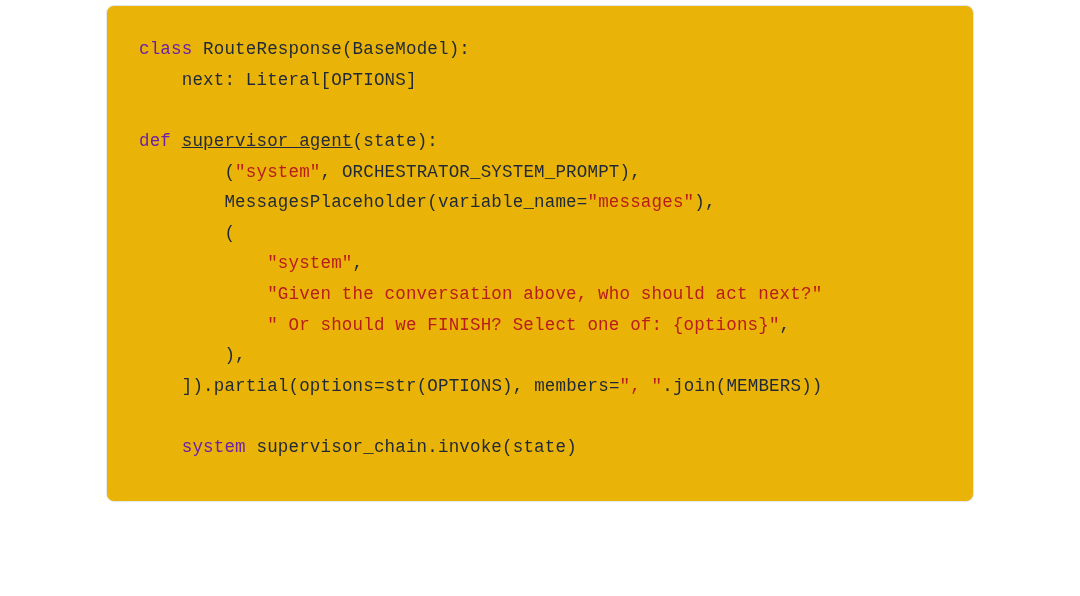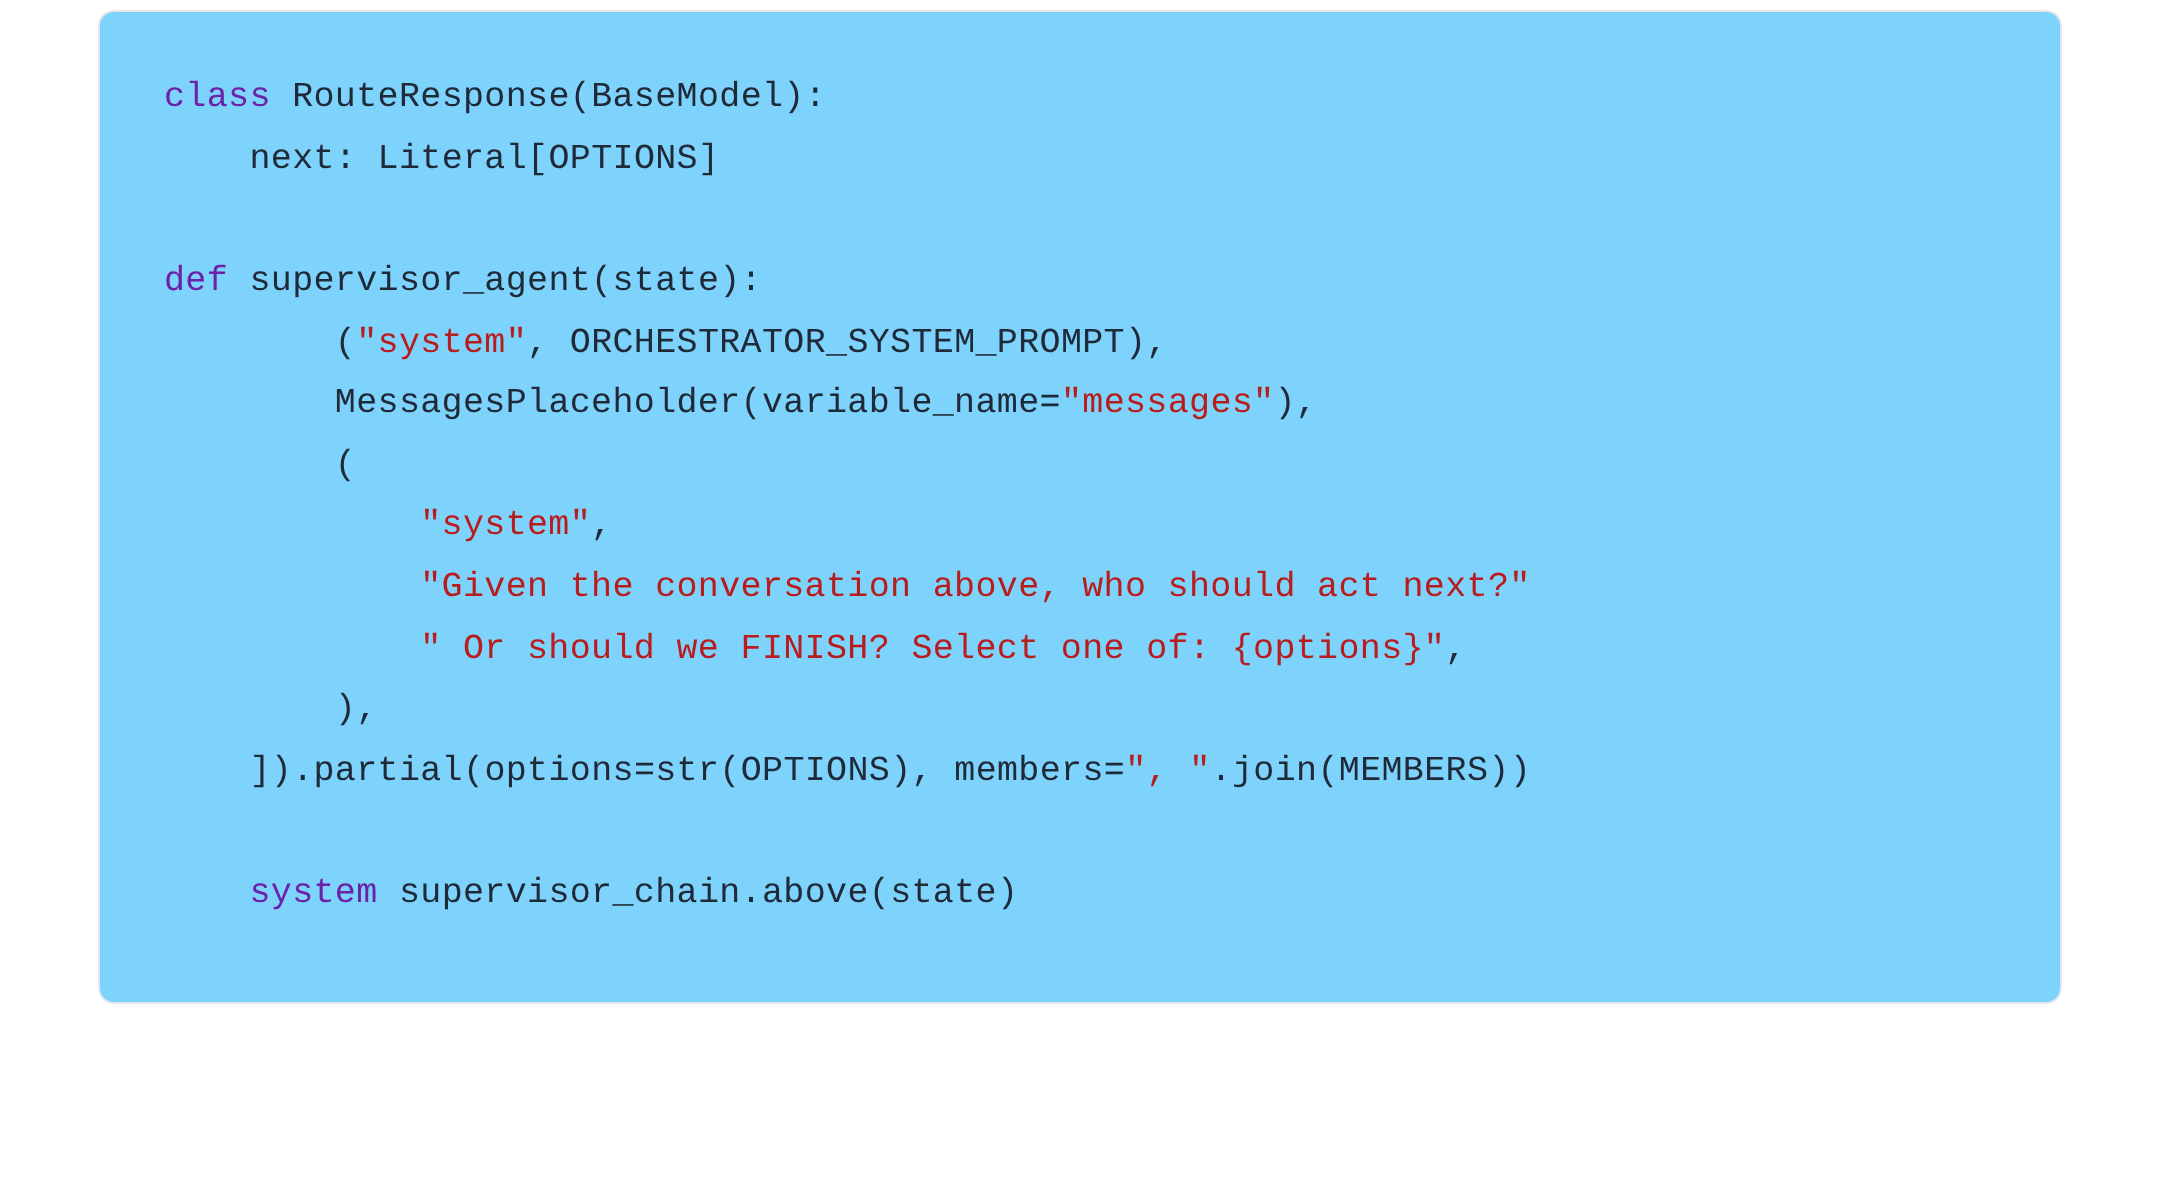--- a/index.html
+++ b/index.html
@@ -10,38 +10,38 @@
     body {
       width: 1080px;
       height: 596px;
       background: #ffffff;
       font-family: 'SF Mono', 'Monaco', 'Menlo', 'Consolas', 'Courier New', monospace;
       display: flex;
       align-items: flex-start;
       justify-content: center;
     }
     .code-container {
-      width: 982px;
+      width: 868px;
       margin: 5px;
-      background: #7dd3fc;
+      background: #eab308;
       border: 1px solid #e5e7eb;
       border-radius: 8px;
       padding: 28px 32px 38px 32px;
       overflow: hidden;
     }
     .code-line {
       font-size: 17.5px;
       line-height: 1.75;
       white-space: pre;
       color: #1f2937;
       letter-spacing: 0.01em;
     }
     .kw { color: #6b21a8; }
     .cls { color: #1f2937; }
-    .fn { color: #1f2937; }
+    .fn { color: #1f2937; text-decoration: underline; }
     .builtin { color: #1f2937; }
     .str { color: #b91c1c; }
     .op { color: #1f2937; }
     .bracket { color: #1f2937; }
     .id { color: #1f2937; }
   </style>
 </head>
 <body>
 
 <div class="code-container">
@@ -51,14 +51,14 @@
   <div class="code-line"><span class="kw">def</span> <span class="fn">supervisor_agent</span><span class="bracket">(</span><span class="id">state</span><span class="bracket">):</span></div>
   <div class="code-line"><span>        </span><span class="bracket">(</span><span class="str">"system"</span><span>, </span><span class="id">ORCHESTRATOR_SYSTEM_PROMPT</span><span class="bracket">),</span></div>
   <div class="code-line"><span>        </span><span class="id">MessagesPlaceholder</span><span class="bracket">(</span><span class="id">variable_name</span><span class="op">=</span><span class="str">"messages"</span><span class="bracket">),</span></div>
   <div class="code-line"><span>        </span><span class="bracket">(</span></div>
   <div class="code-line"><span>            </span><span class="str">"system"</span><span>,</span></div>
   <div class="code-line"><span>            </span><span class="str">"Given the conversation above, who should act next?"</span></div>
   <div class="code-line"><span>            </span><span class="str">" Or should we FINISH? Select one of: {options}"</span><span>,</span></div>
   <div class="code-line"><span>        </span><span class="bracket">),</span></div>
   <div class="code-line"><span>    </span><span class="bracket">]).</span><span class="id">partial</span><span class="bracket">(</span><span class="id">options</span><span class="op">=</span><span class="builtin">str</span><span class="bracket">(</span><span class="id">OPTIONS</span><span class="bracket">)</span><span>, </span><span class="id">members</span><span class="op">=</span><span class="str">", "</span><span>.</span><span class="id">join</span><span class="bracket">(</span><span class="id">MEMBERS</span><span class="bracket">))</span></div>
   <div class="code-line"> </div>
-  <div class="code-line"><span>    </span><span class="kw">system</span><span> </span><span class="id">supervisor_chain</span><span>.</span><span class="id">above</span><span class="bracket">(</span><span class="id">state</span><span class="bracket">)</span></div>
+  <div class="code-line"><span>    </span><span class="kw">system</span><span> </span><span class="id">supervisor_chain</span><span>.</span><span class="id">invoke</span><span class="bracket">(</span><span class="id">state</span><span class="bracket">)</span></div>
 </div>
 
 </body></html>

